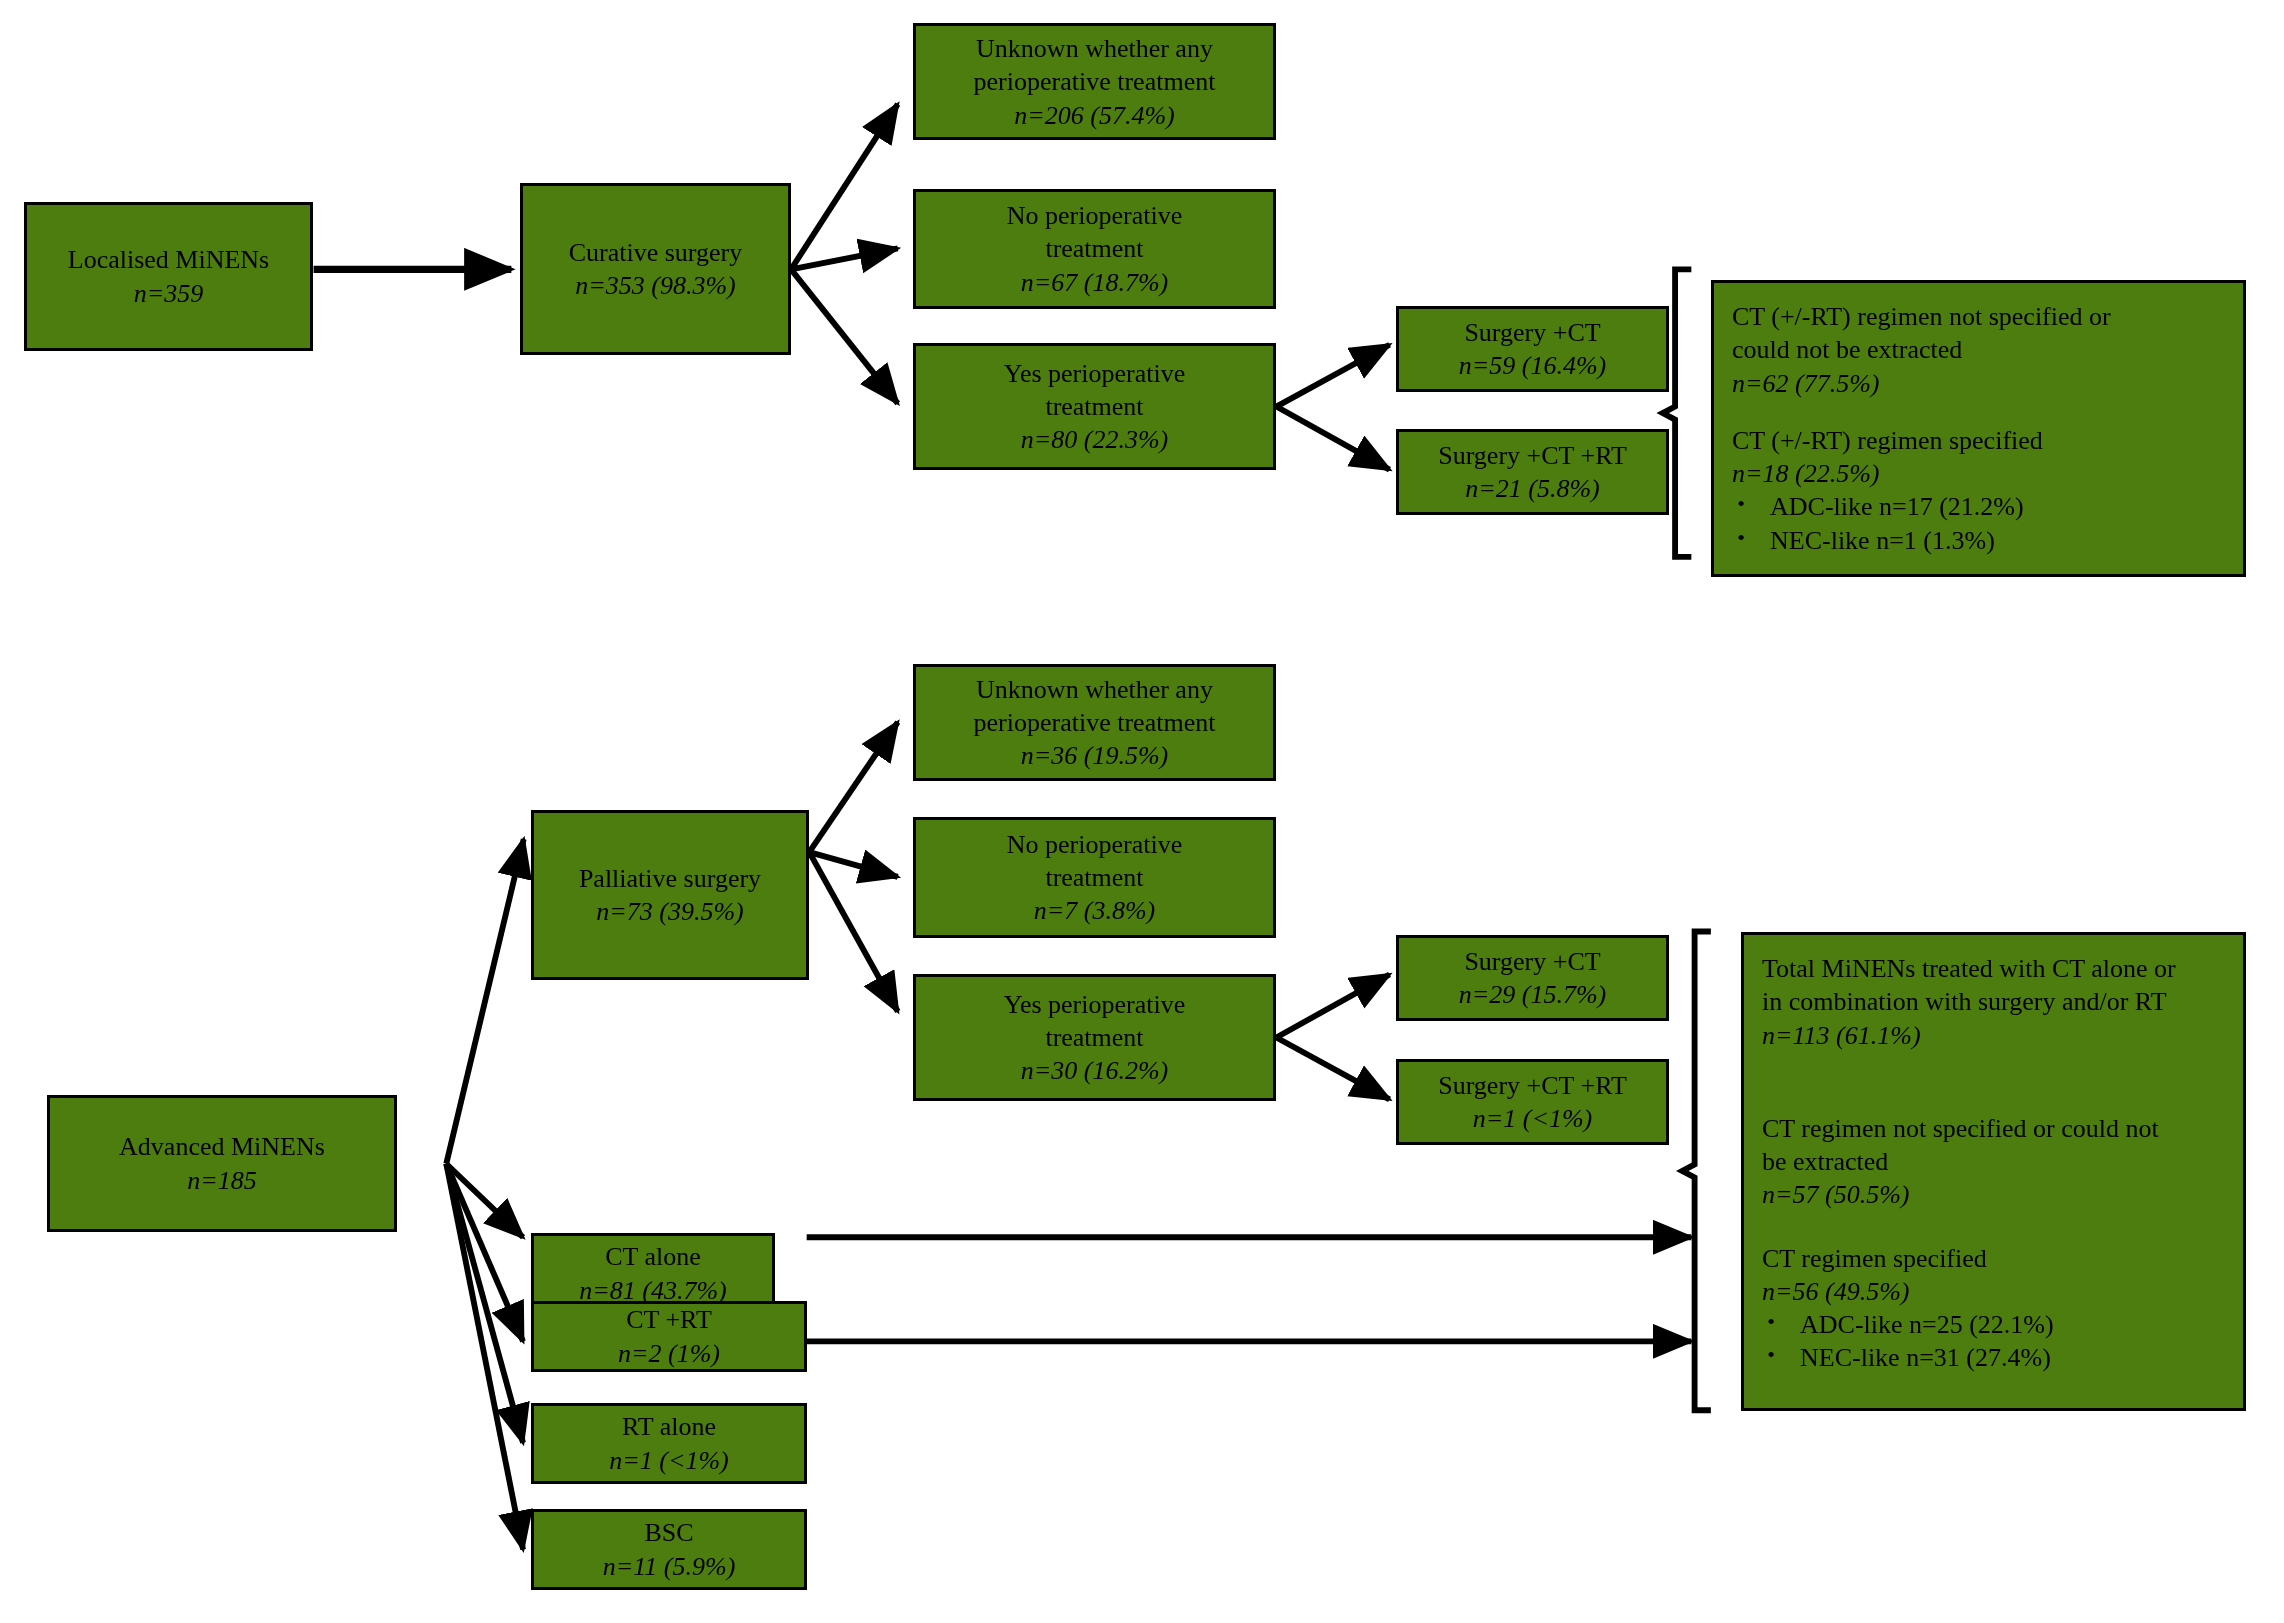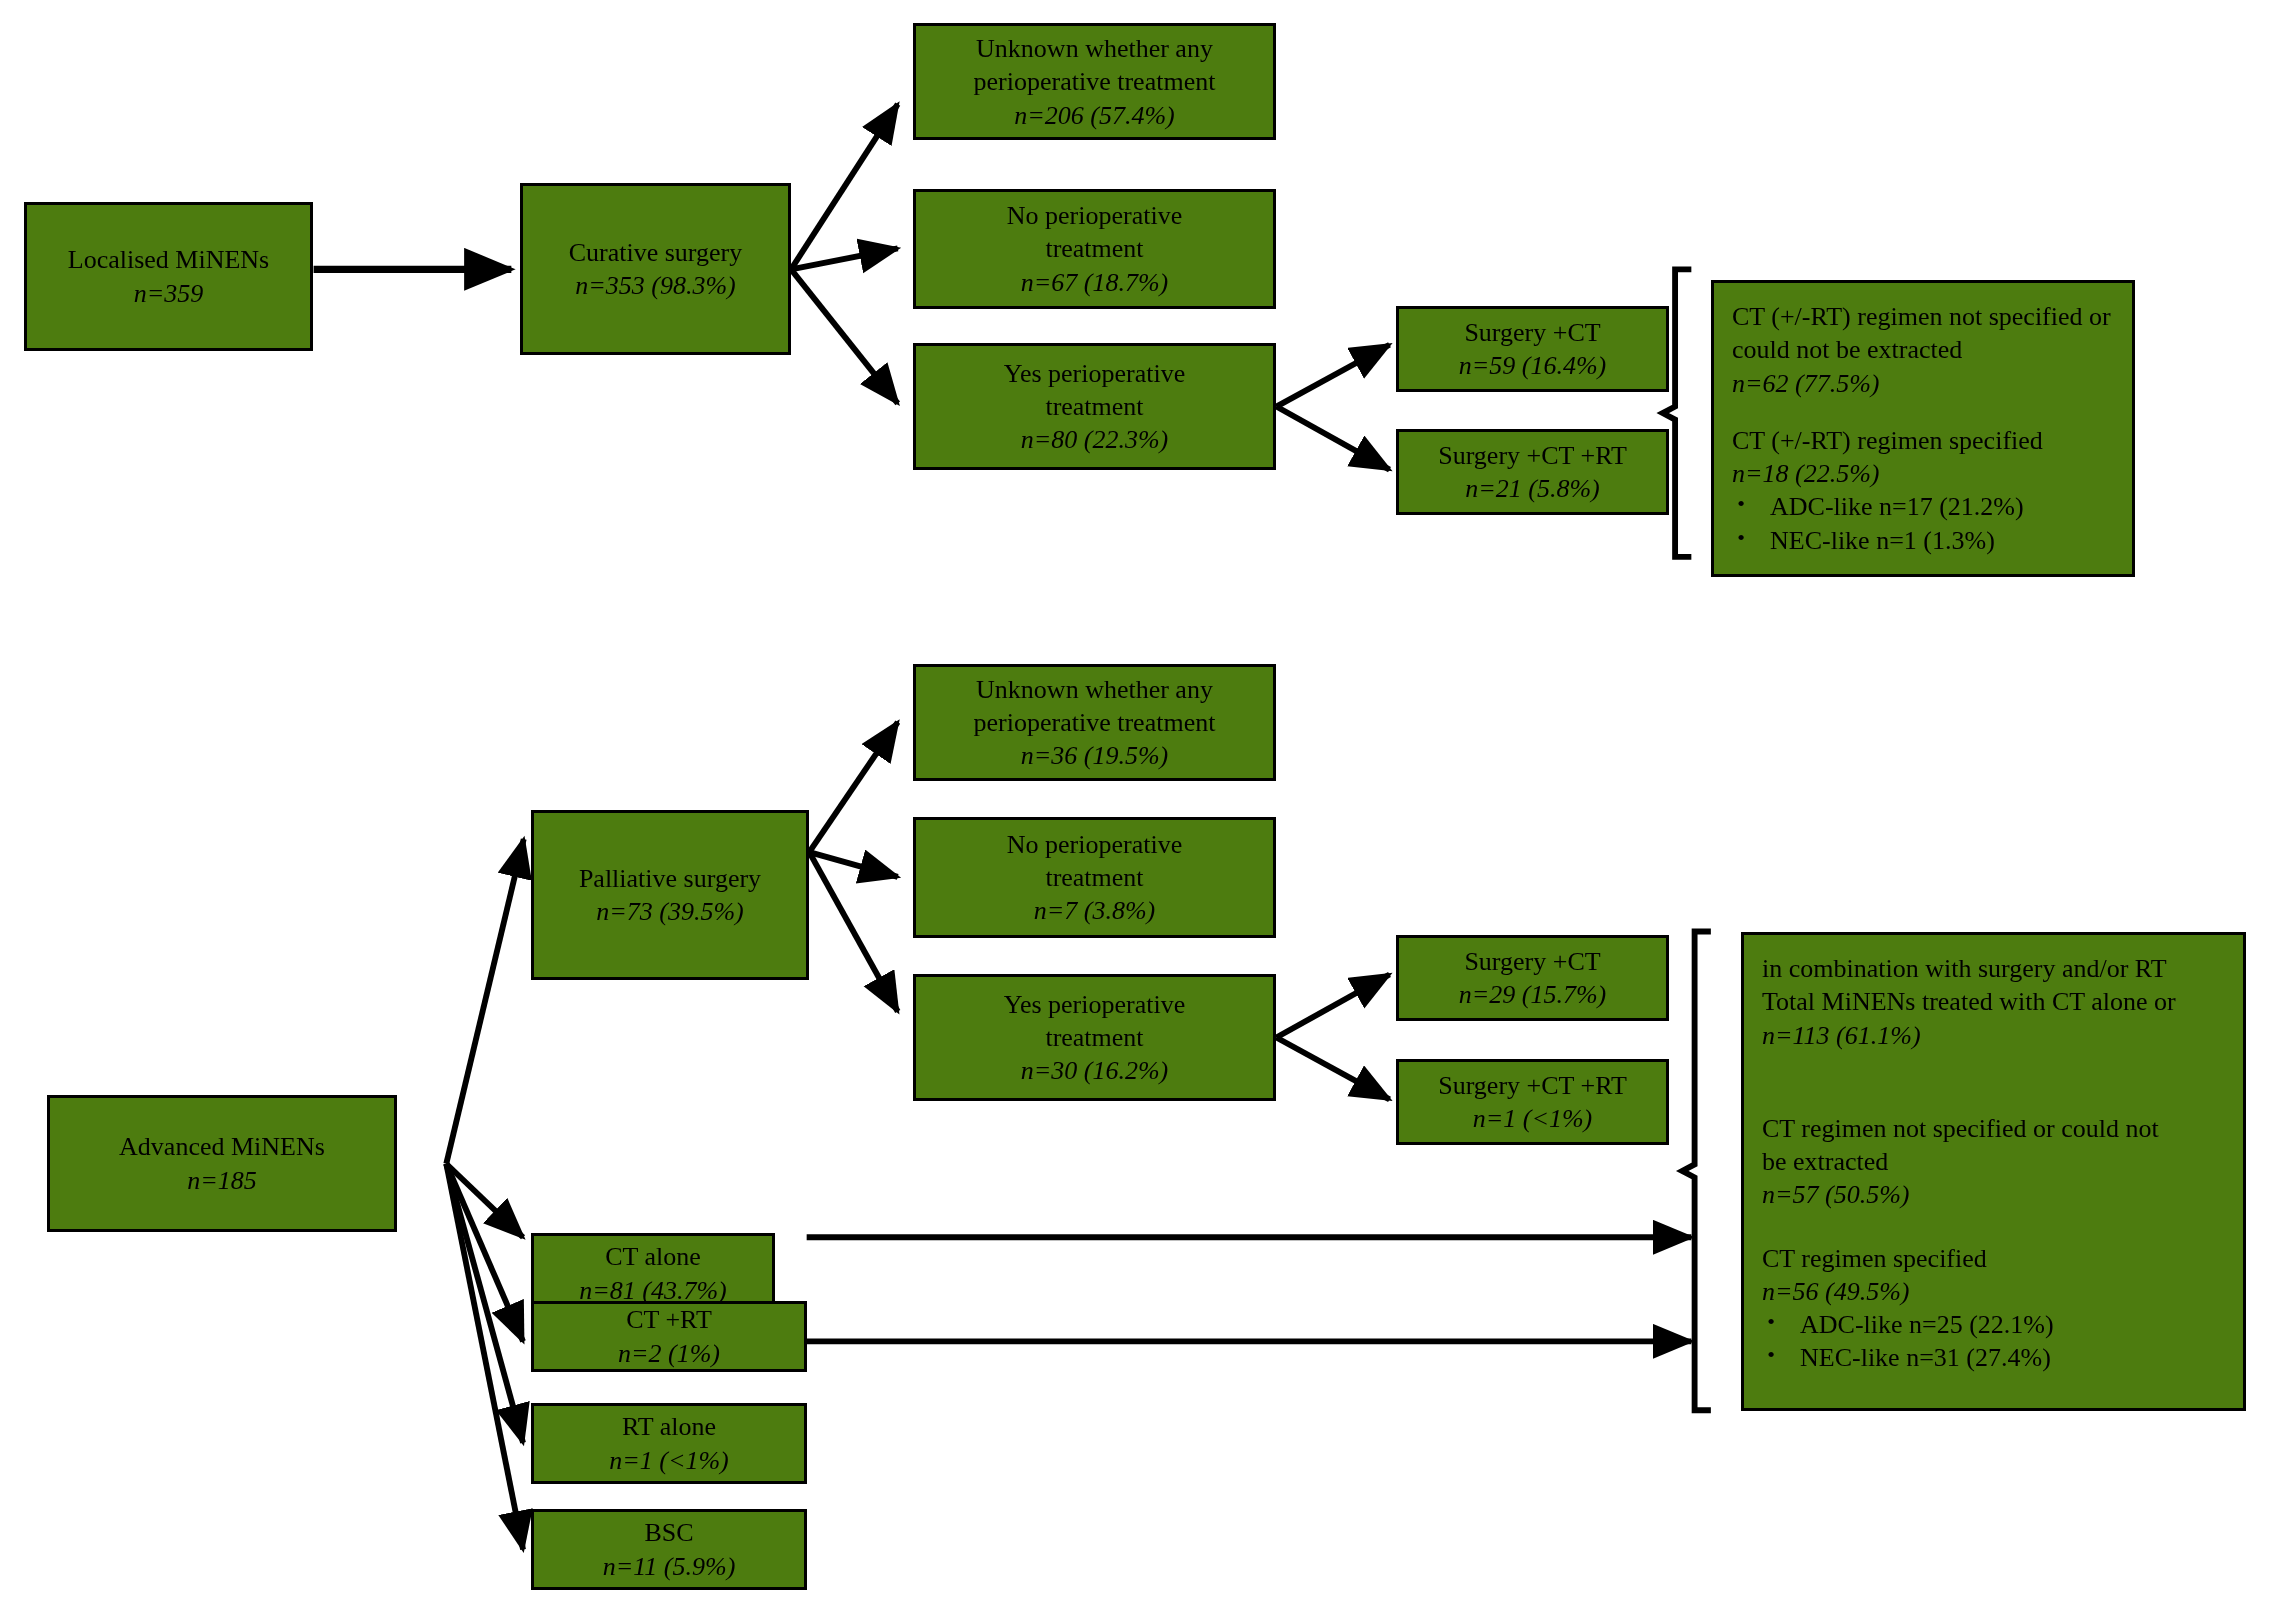--- a/index.html
+++ b/index.html
@@ -140,21 +140,21 @@
   <div class="node" style="left:1396px; top:306px; width:273px; height:86px;">
     <span class="ln">Surgery +CT</span>
     <span class="ln it">n=59 (16.4%)</span>
   </div>
 
   <div class="node" style="left:1396px; top:429px; width:273px; height:86px;">
     <span class="ln">Surgery +CT +RT</span>
     <span class="ln it">n=21 (5.8%)</span>
   </div>
 
-  <div class="node left" style="left:1711px; top:280px; width:424px; height:297px;">
+  <div class="node left" style="left:1711px; top:280px; width:535px; height:297px;">
     <span class="ln">CT (+/-RT) regimen not specified or</span>
     <span class="ln">could not be extracted</span>
     <span class="ln it">n=62 (77.5%)</span>
     <span class="blank"></span>
     <span class="ln">CT (+/-RT) regimen specified</span>
     <span class="ln it">n=18 (22.5%)</span>
     <span class="bullet-row">ADC-like n=17 (21.2%)</span>
     <span class="bullet-row">NEC-like n=1 (1.3%)</span>
   </div>
 
@@ -210,22 +210,22 @@
     <span class="ln">RT alone</span>
     <span class="ln it">n=1 (&lt;1%)</span>
   </div>
 
   <div class="node" style="left:531px; top:1509px; width:276px; height:81px;">
     <span class="ln">BSC</span>
     <span class="ln it">n=11 (5.9%)</span>
   </div>
 
   <div class="node left" style="left:1741px; top:932px; width:505px; height:479px;">
+    <span class="ln">Total MiNENs treated with CT alone or</span>
     <span class="ln">in combination with surgery and/or RT</span>
-    <span class="ln">Total MiNENs treated with CT alone or</span>
     <span class="ln it">n=113 (61.1%)</span>
     <span class="blank"></span>
     <span class="blank"></span>
     <span class="ln">CT regimen not specified or could not</span>
     <span class="ln">be extracted</span>
     <span class="ln it">n=57 (50.5%)</span>
     <span class="blank"></span>
     <span class="ln">CT regimen specified</span>
     <span class="ln it">n=56 (49.5%)</span>
     <span class="bullet-row">ADC-like n=25 (22.1%)</span>

